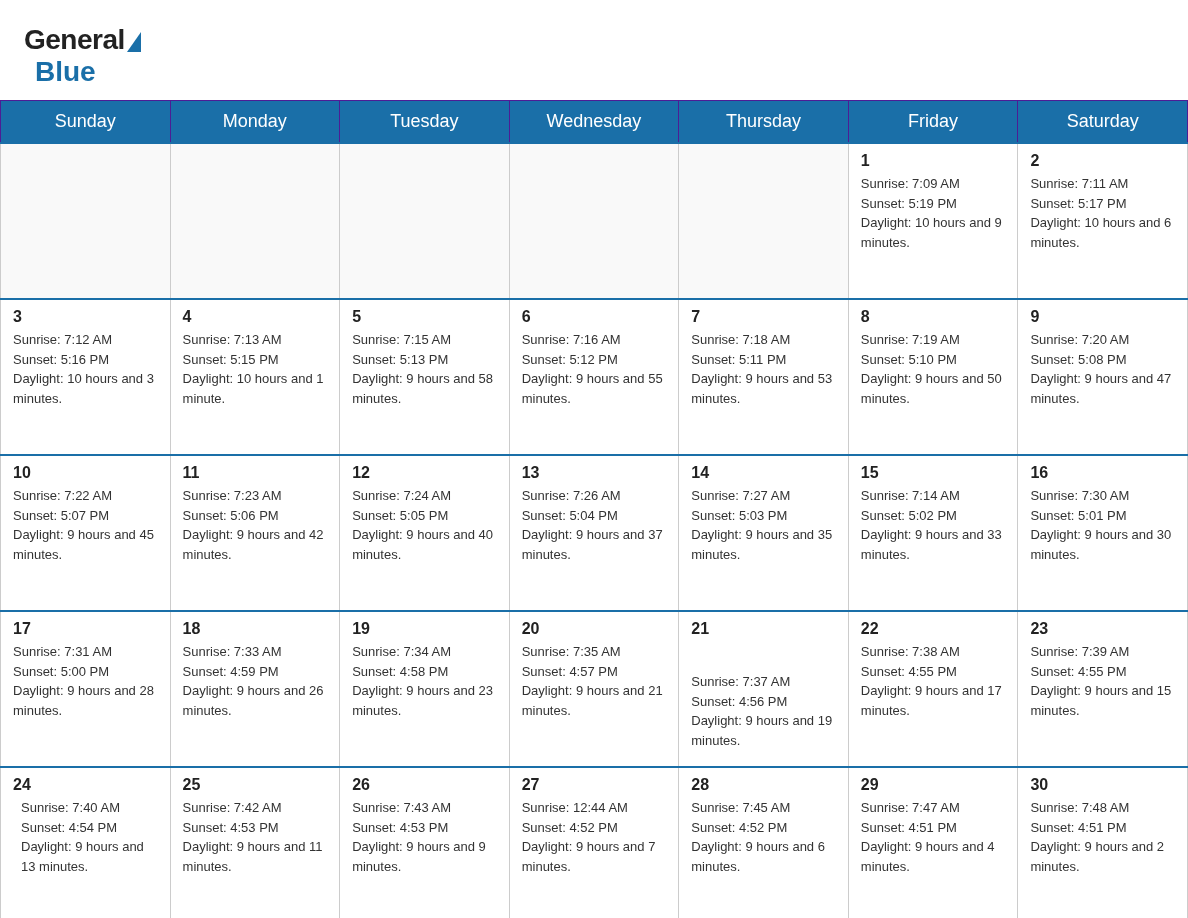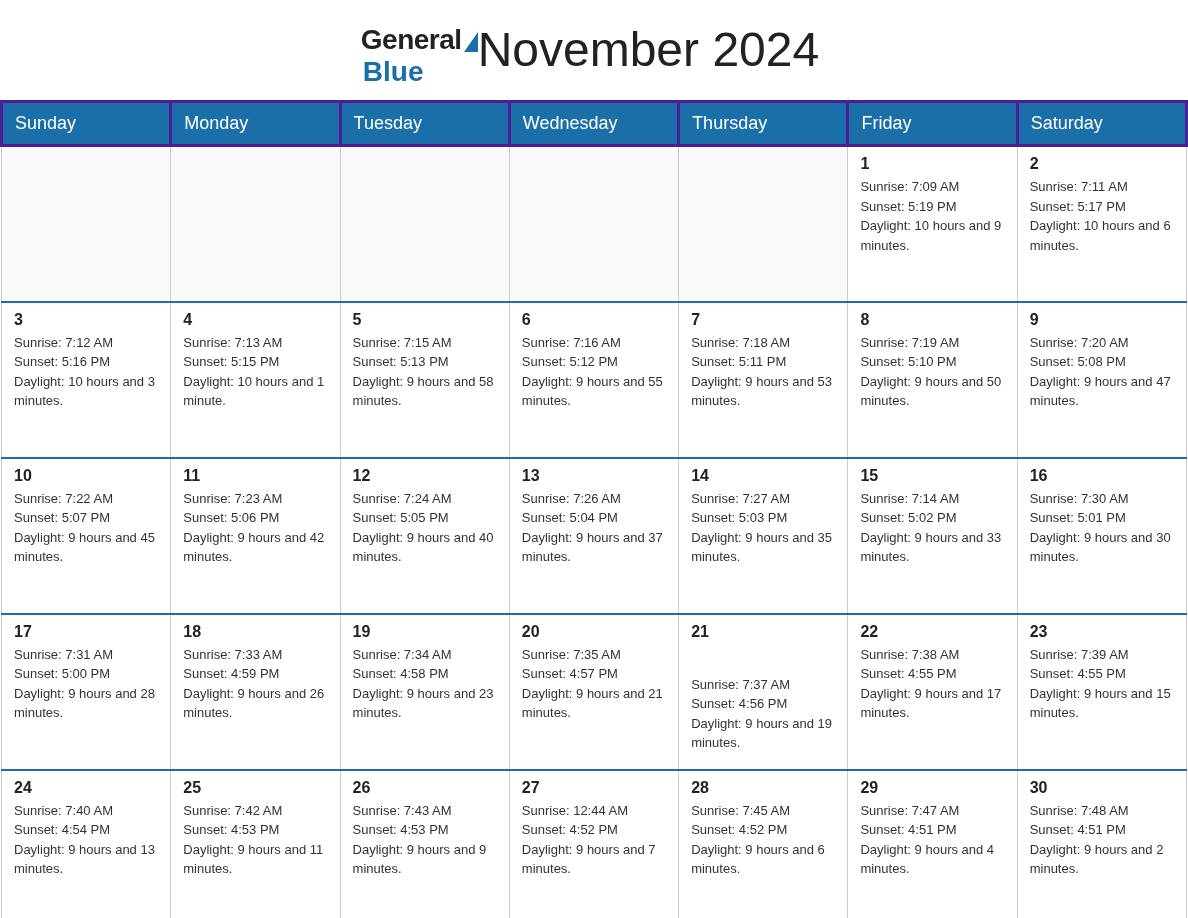--- a/index.html
+++ b/index.html
@@ -6,22 +6,23 @@
     body {
       font-family: Arial, sans-serif;
       background: #fff;
       color: #222;
       width: 1188px;
       min-height: 918px;
     }
     .header {
       display: flex;
       align-items: flex-start;
-      justify-content: center;
+      justify-content: flex-start;
       padding: 24px 32px 12px 24px;
+      gap: 8px;
     }
     .logo {
       display: flex;
       flex-direction: column;
       align-items: flex-start;
     }
     .logo-top {
       display: flex;
       align-items: center;
     }
@@ -37,21 +38,21 @@
       border-left: 14px solid transparent;
       border-right: 0px solid transparent;
       border-bottom: 20px solid #1a6fa8;
       margin-left: 2px;
       margin-top: 4px;
     }
     .logo-blue {
       font-size: 28px;
       font-weight: bold;
       color: #1a6fa8;
-      margin-left: 2px;
+      margin-left: 11px;
     }
     .title-block {
       text-align: right;
     }
     .month-year {
       font-size: 48px;
       font-weight: normal;
       color: #222;
       line-height: 1.1;
     }
@@ -64,22 +65,22 @@
       width: 100%;
       border-collapse: collapse;
       margin: 0;
     }
     .calendar th {
       background: #1a6fa8;
       color: #fff;
       font-size: 18px;
       font-weight: normal;
       padding: 10px 12px;
-      text-align: left;
-      border: 3px solid #4c1d95;
+      text-align: center;
+      border: 1px solid #4c1d95;
       margin-top: 8px;
     }
     .calendar td {
       vertical-align: top;
       width: 14.28%;
       padding: 8px 12px 10px 12px;
       border: 1px solid #ccc;
       border-top: 2px solid #1a6fa8;
       min-height: 110px;
       font-size: 13px;
@@ -113,21 +114,20 @@
 
 <div class="header">
   <div class="logo">
     <div class="logo-top">
       <span class="logo-general">General</span>
       <div class="logo-triangle"></div>
     </div>
     <span class="logo-blue">Blue</span>
   </div>
   <div class="title-block">
-    <div class="month-year">November 2024</div>
   </div>
 </div>
 
 <table class="calendar">
   <thead>
     <tr>
       <th>Sunday</th>
       <th>Monday</th>
       <th>Tuesday</th>
       <th>Wednesday</th>
@@ -284,21 +284,21 @@
         <td>
           <span class="day-num">23</span>
           <div class="day-info" style="white-space: pre-line;">Sunrise: 7:39 AM
 Sunset: 4:55 PM
 Daylight: 9 hours and 15 minutes.</div>
         </td>
       </tr>
       <tr class="week-row">
         <td>
           <span class="day-num">24</span>
-          <div class="day-info" style="white-space: pre-line;">Sunrise: 7:40 AM
+          <div class="day-info" style="white-space: pre-line; margin-left: 8px;">Sunrise: 7:40 AM
 Sunset: 4:54 PM
 Daylight: 9 hours and 13 minutes.</div>
         </td>
         <td>
           <span class="day-num">25</span>
           <div class="day-info" style="white-space: pre-line;">Sunrise: 7:42 AM
 Sunset: 4:53 PM
 Daylight: 9 hours and 11 minutes.</div>
         </td>
         <td>

